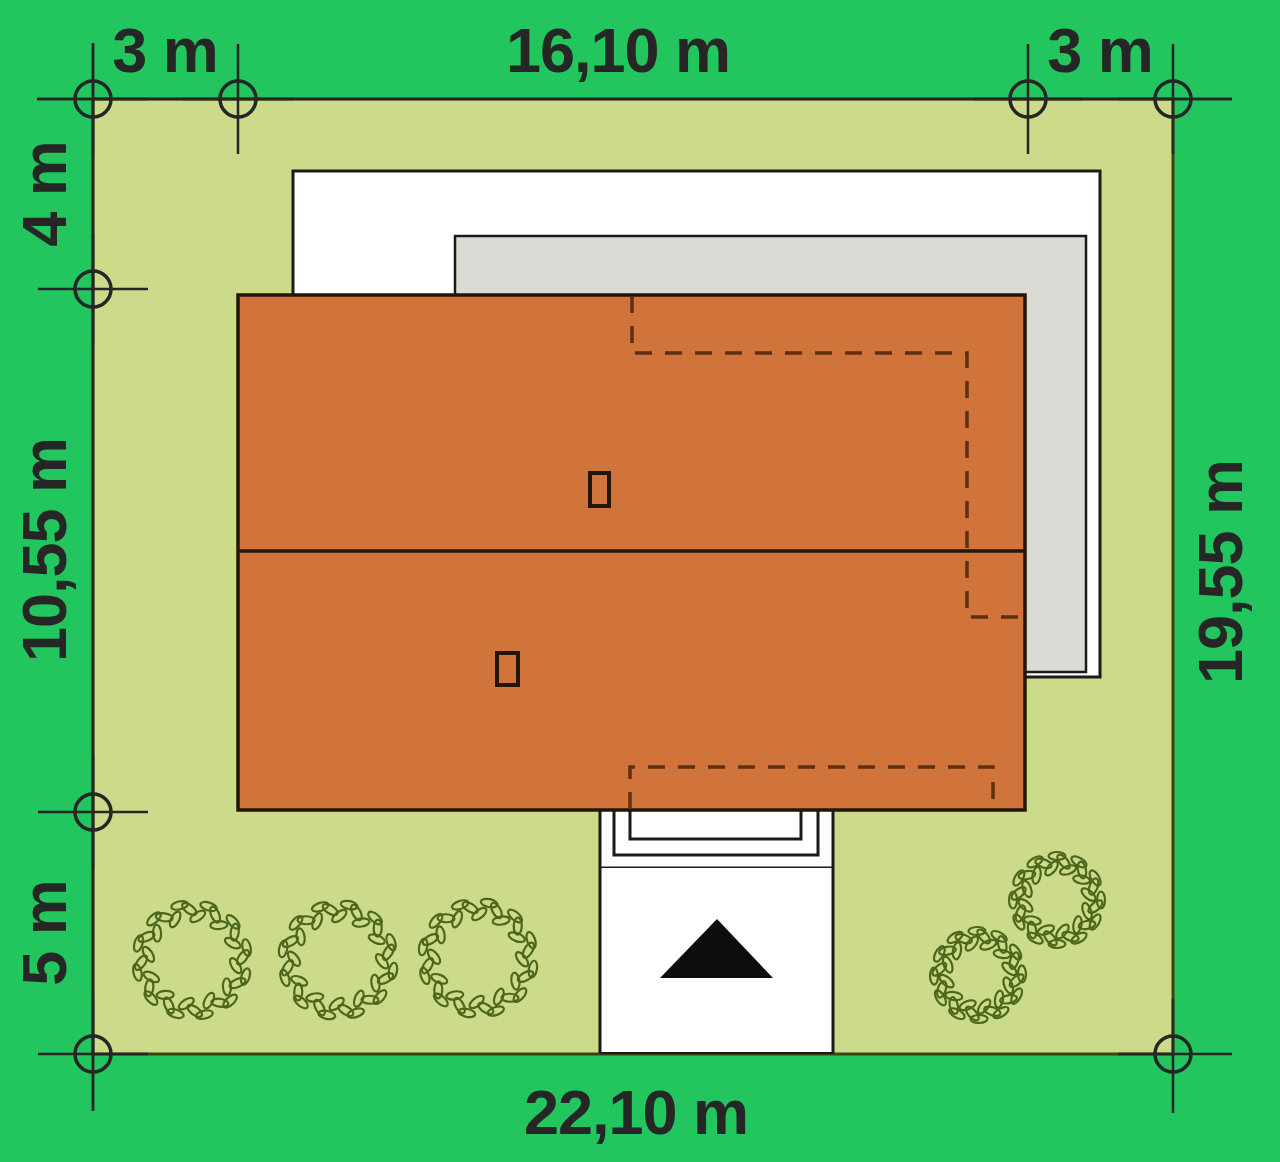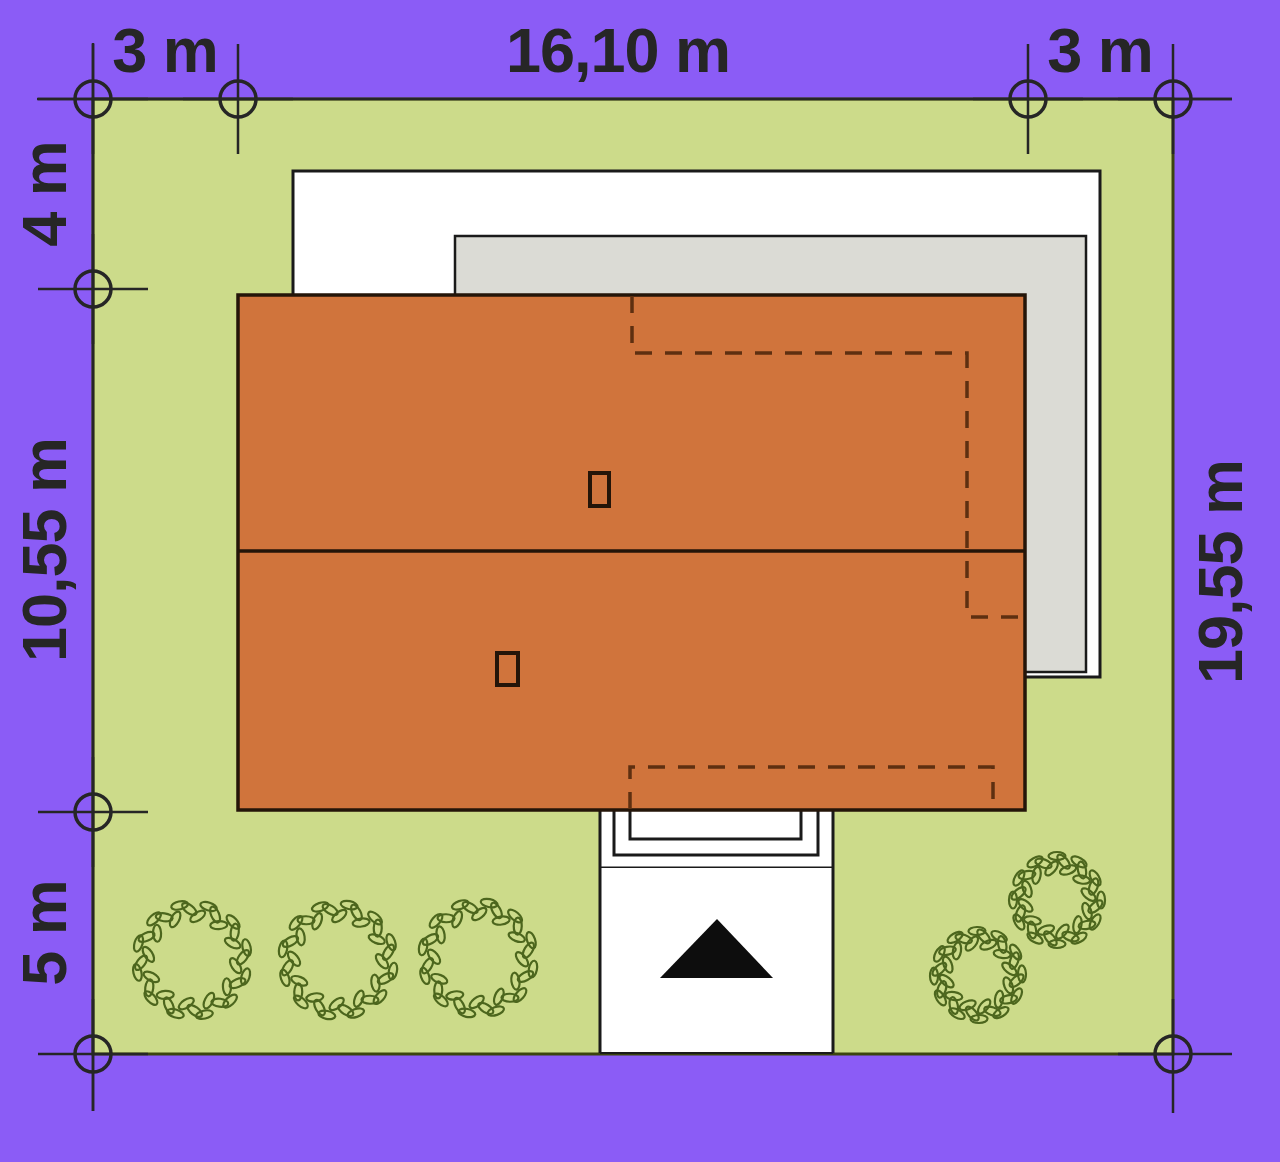--- a/index.html
+++ b/index.html
@@ -1,19 +1,19 @@
 <!DOCTYPE html>
 <html style="--plot-green: #ccdb8a; --plot-border: #3c450f; --roof-orange: #d0743c; --roof-border: #241509; --shadow-gray: #dbdbd5; --outline-black: #1a1a1a; --dashed-brown: #5e2f10; --leaf-green: #4c661d; --dim-black: #262626;"><head>
 <meta charset="utf-8">
 <style>
   html,body{margin:0;padding:0;background:#fff;}
   #stage{
     position:relative;
     width:1280px;height:1162px;
-    background:#8b5cf6;
+    background:#22c55e;
     overflow:hidden;
     font-family:"Liberation Sans",sans-serif;
   }
   #plan-svg{position:absolute;left:0;top:0;}
 
   
   .plot       {fill:var(--plot-green);stroke:var(--plot-border);stroke-width:3;}
   .white-rect {fill:#ffffff;stroke:var(--outline-black);stroke-width:3;}
   .gray-rect  {fill:var(--shadow-gray);stroke:var(--outline-black);stroke-width:2.5;}
   .roof       {fill:var(--roof-orange);stroke:var(--roof-border);stroke-width:3.5;}
@@ -295,13 +295,14 @@
   <div class="dim-label" style="left:165px;top:50px">3 m</div>
   <div class="dim-label" style="left:618px;top:50px">16,10 m</div>
   <div class="dim-label" style="left:1100px;top:50px">3 m</div>
 
   <div class="dim-label rot" style="left:44px;top:194px">4 m</div>
   <div class="dim-label rot" style="left:44px;top:550px">10,55 m</div>
   <div class="dim-label rot" style="left:44px;top:933px">5 m</div>
 
   <div class="dim-label rot" style="left:1220px;top:572px">19,55 m</div>
 
+  <div class="dim-label" style="left:636px;top:1112px">22,10 m</div>
 </div>
 
 </body></html>

